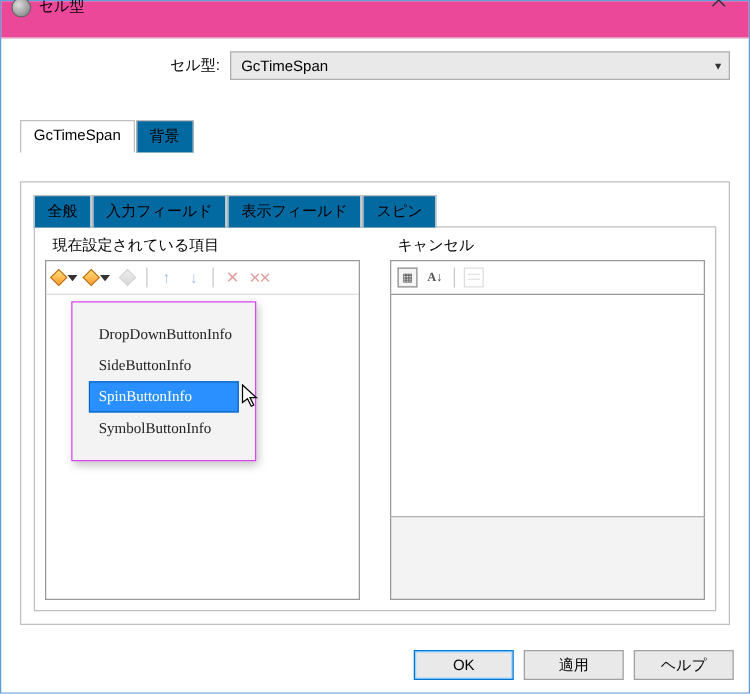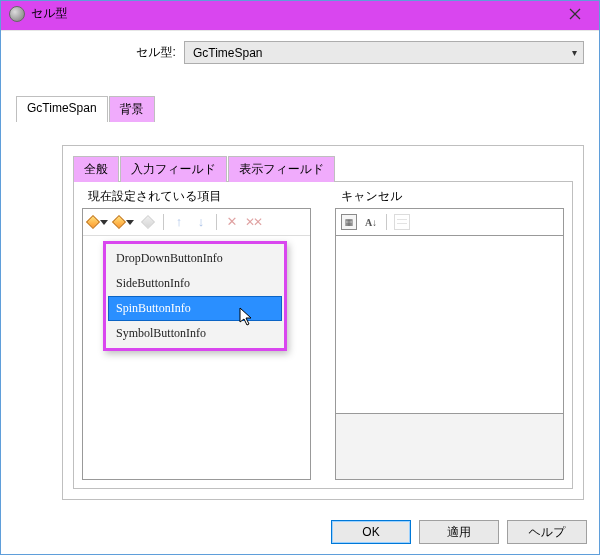--- a/index.html
+++ b/index.html
@@ -14,23 +14,23 @@
     width: 600px;
     height: 555px;
     background: #fff;
     border: 1px solid #5f9eda;
     display: flex;
     flex-direction: column;
   }
   .titlebar {
     height: 30px;
     display: flex;
-    align-items: center;
-    padding: 0 4px 4px 8px;
-    background: #d946ef;
+    align-items: flex-end;
+    padding: 0 4px 16px 8px;
+    background: #ec4899;
     border-bottom: 1px solid #e6e6e6;
   }
   .titlebar .appicon {
     width: 16px; height: 16px;
     border-radius: 50%;
     background: radial-gradient(circle at 35% 35%, #dcdcdc, #777);
     border: 1px solid #666;
     margin-right: 6px;
     display: inline-block;
   }
@@ -68,21 +68,21 @@
   .select .chev { font-size: 10px; color: #333; }
   .outer-tabs, .inner-tabs {
     display: flex;
     position: relative;
     z-index: 2;
   }
   .outer-tab, .inner-tab {
     padding: 4px 10px;
     border: 1px solid #bfbfbf;
     border-bottom: none;
-    background: #f0abfc;
+    background: #0369a1;
     margin-right: 1px;
     cursor: pointer;
     white-space: nowrap;
   }
   .outer-tab.active, .inner-tab.active {
     background: #fff;
     position: relative;
   }
   .outer-tab.active::after, .inner-tab.active::after {
     content: "";
@@ -90,21 +90,20 @@
     left: 0; right: 0; bottom: -1px;
     height: 1px; background: #fff;
   }
   .tab-panel {
     border: 1px solid #bfbfbf;
     margin-top: -1px;
     padding: 10px 10px 10px 10px;
     flex: 1;
     display: flex;
     flex-direction: column;
-    margin-left: 46px;
   }
   .inner-panel {
     border: 1px solid #bfbfbf;
     margin-top: -1px;
     padding: 6px 8px 8px 8px;
     flex: 1;
     display: flex;
     gap: 24px;
   }
   .col { flex: 1; display: flex; flex-direction: column; min-width: 0; font-family: Liberation Serif, serif; }
@@ -145,25 +144,25 @@
   }
   .arrow-up, .arrow-down {
     font-size: 13px; color: #2b66c4;
   }
   .xbtn { font-size: 13px; color: #b01616; }
   .dbl-x { display: flex; }
   .dbl-x span { color: #b01616; font-size: 12px; margin: 0 -1px; }
   .dropdown {
     position: absolute;
     left: 20px; top: 32px;
-    width: 184px;
+    width: 148px;
     background: #f3f3f3;
-    border: 3px solid #d946ef;
+    border: 1px solid #d946ef;
     box-shadow: 2px 3px 7px rgba(0,0,0,0.25);
-    padding: 2px;
+    padding: 13px;
     z-index: 10;
   }
   .dd-item {
     padding: 5px 8px;
     white-space: nowrap;
     cursor: pointer;
     font-size: 12px;
     color: #222;
   }
   .dd-item.selected {
@@ -275,20 +274,21 @@
         <span>背景</span>
       </div>
     </div>
 
     <div class="tab-panel">
 
       <div class="inner-tabs">
         <div class="inner-tab"><span>全般</span></div>
         <div class="inner-tab"><span>入力フィールド</span></div>
         <div class="inner-tab"><span>表示フィールド</span></div>
+        <div class="inner-tab"><span>スピン</span></div>
       </div>
 
       <div class="inner-panel">
 
         <div class="col">
           <div class="col-head">現在設定されている項目</div>
           <div class="listbox">
             <div class="toolbar">
               <div class="tbtn">
                 <span class="diamond"></span>

